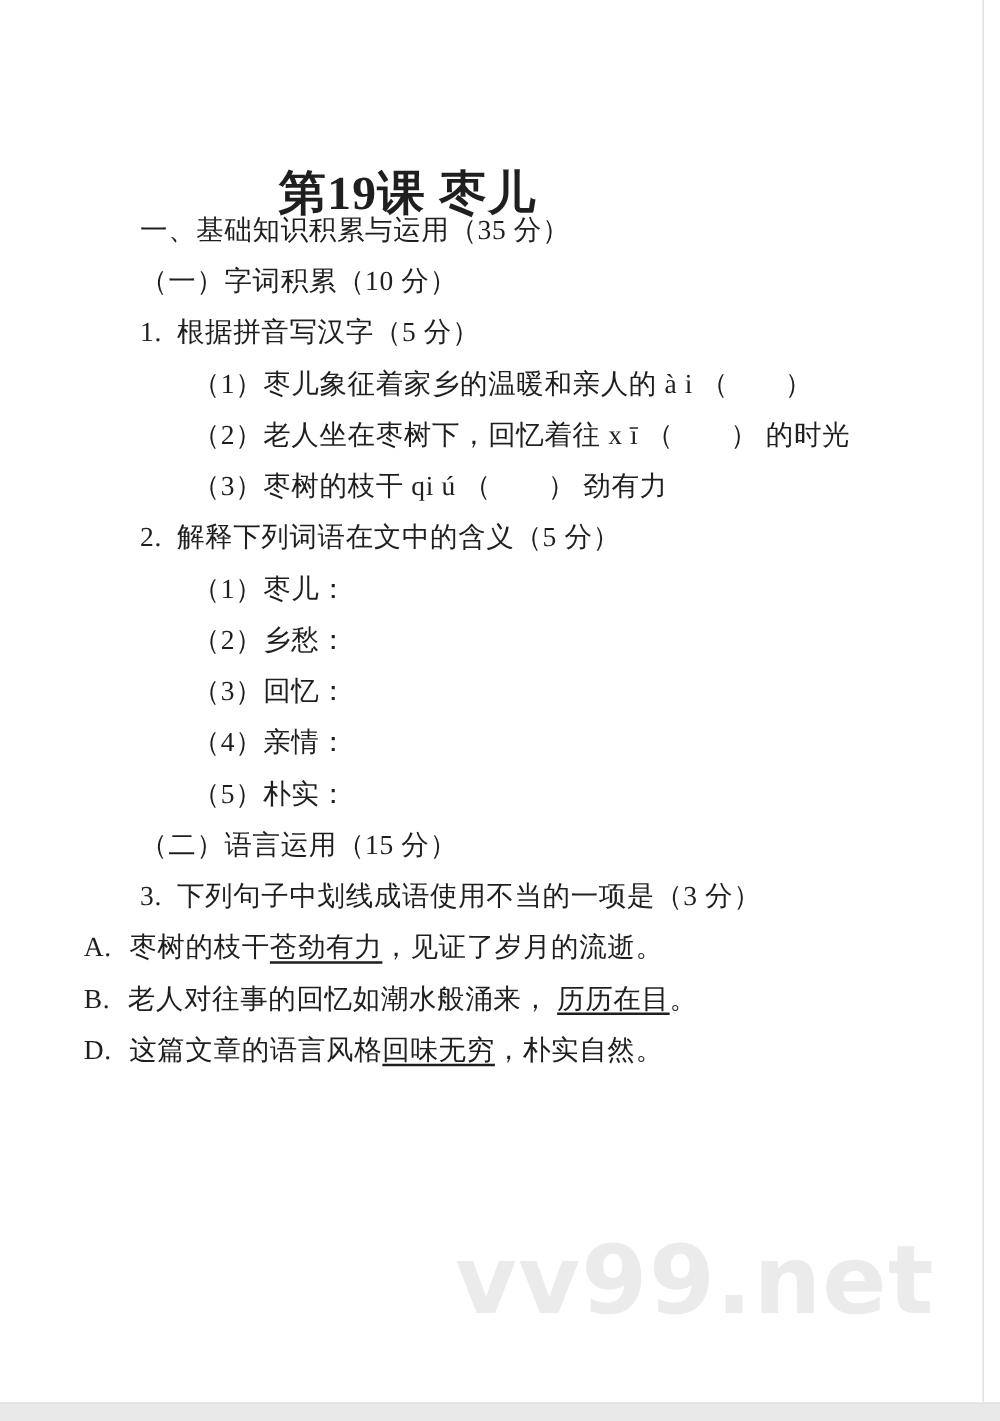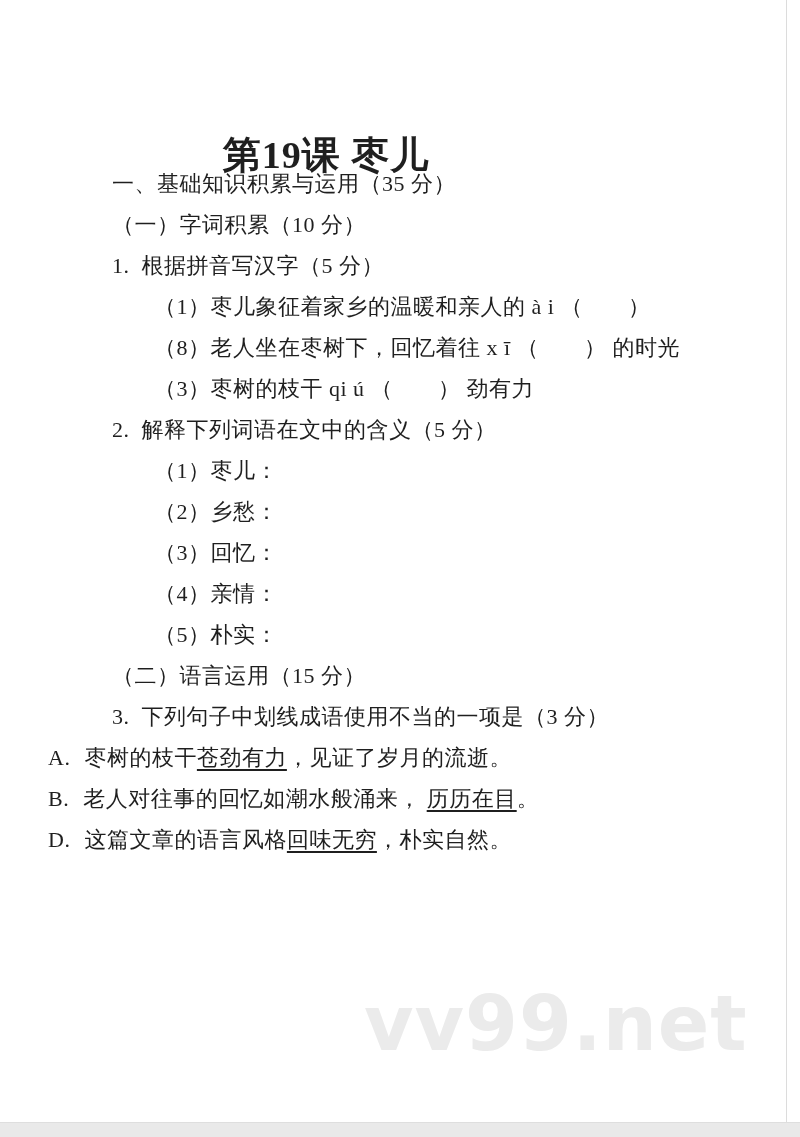--- a/index.html
+++ b/index.html
@@ -39,21 +39,21 @@
   .ln {
     margin: 0;
     height: 41px;
     line-height: 41px;
     font-size: 22px;
     letter-spacing: 0.5px;
     white-space: pre;
   }
   .ind-a { padding-left: 112px; }
   .ind-b { padding-left: 122px; margin-left: 32px; }
-  .ind-c { padding-left: 48px; }
+  .ind-c { padding-left: 67px; }
   .opt-label { margin-right: 14px; }
   .u {
     text-decoration: underline;
     text-underline-offset: 4px;
     text-decoration-thickness: 1.5px;
   }
   .watermark {
     position: absolute;
     left: 364px;
     top: 986px;
@@ -92,21 +92,21 @@
   <h1 class="title">第19课 枣儿</h1>
 
   <div class="content">
 
     <p class="ln ind-a">一、基础知识积累与运用（35 分）</p>
 
     <p class="ln ind-a">（一）字词积累（10 分）</p>
 
     <p class="ln ind-a">1.  根据拼音写汉字（5 分）</p>
     <p class="ln ind-b">（1）枣儿象征着家乡的温暖和亲人的 à i （　　）</p>
-    <p class="ln ind-b">（8）老人坐在枣树下，回忆着往 x ī （　　） 的时光</p>
+    <p class="ln ind-b">（2）老人坐在枣树下，回忆着往 x ī （　　） 的时光</p>
     <p class="ln ind-b">（3）枣树的枝干 qi ú （　　） 劲有力</p>
 
     <p class="ln ind-a">2.  解释下列词语在文中的含义（5 分）</p>
     <p class="ln ind-b">（1）枣儿：</p>
     <p class="ln ind-b">（2）乡愁：</p>
     <p class="ln ind-b">（3）回忆：</p>
     <p class="ln ind-b">（4）亲情：</p>
     <p class="ln ind-b">（5）朴实：</p>
 
     <p class="ln ind-a">（二）语言运用（15 分）</p>

